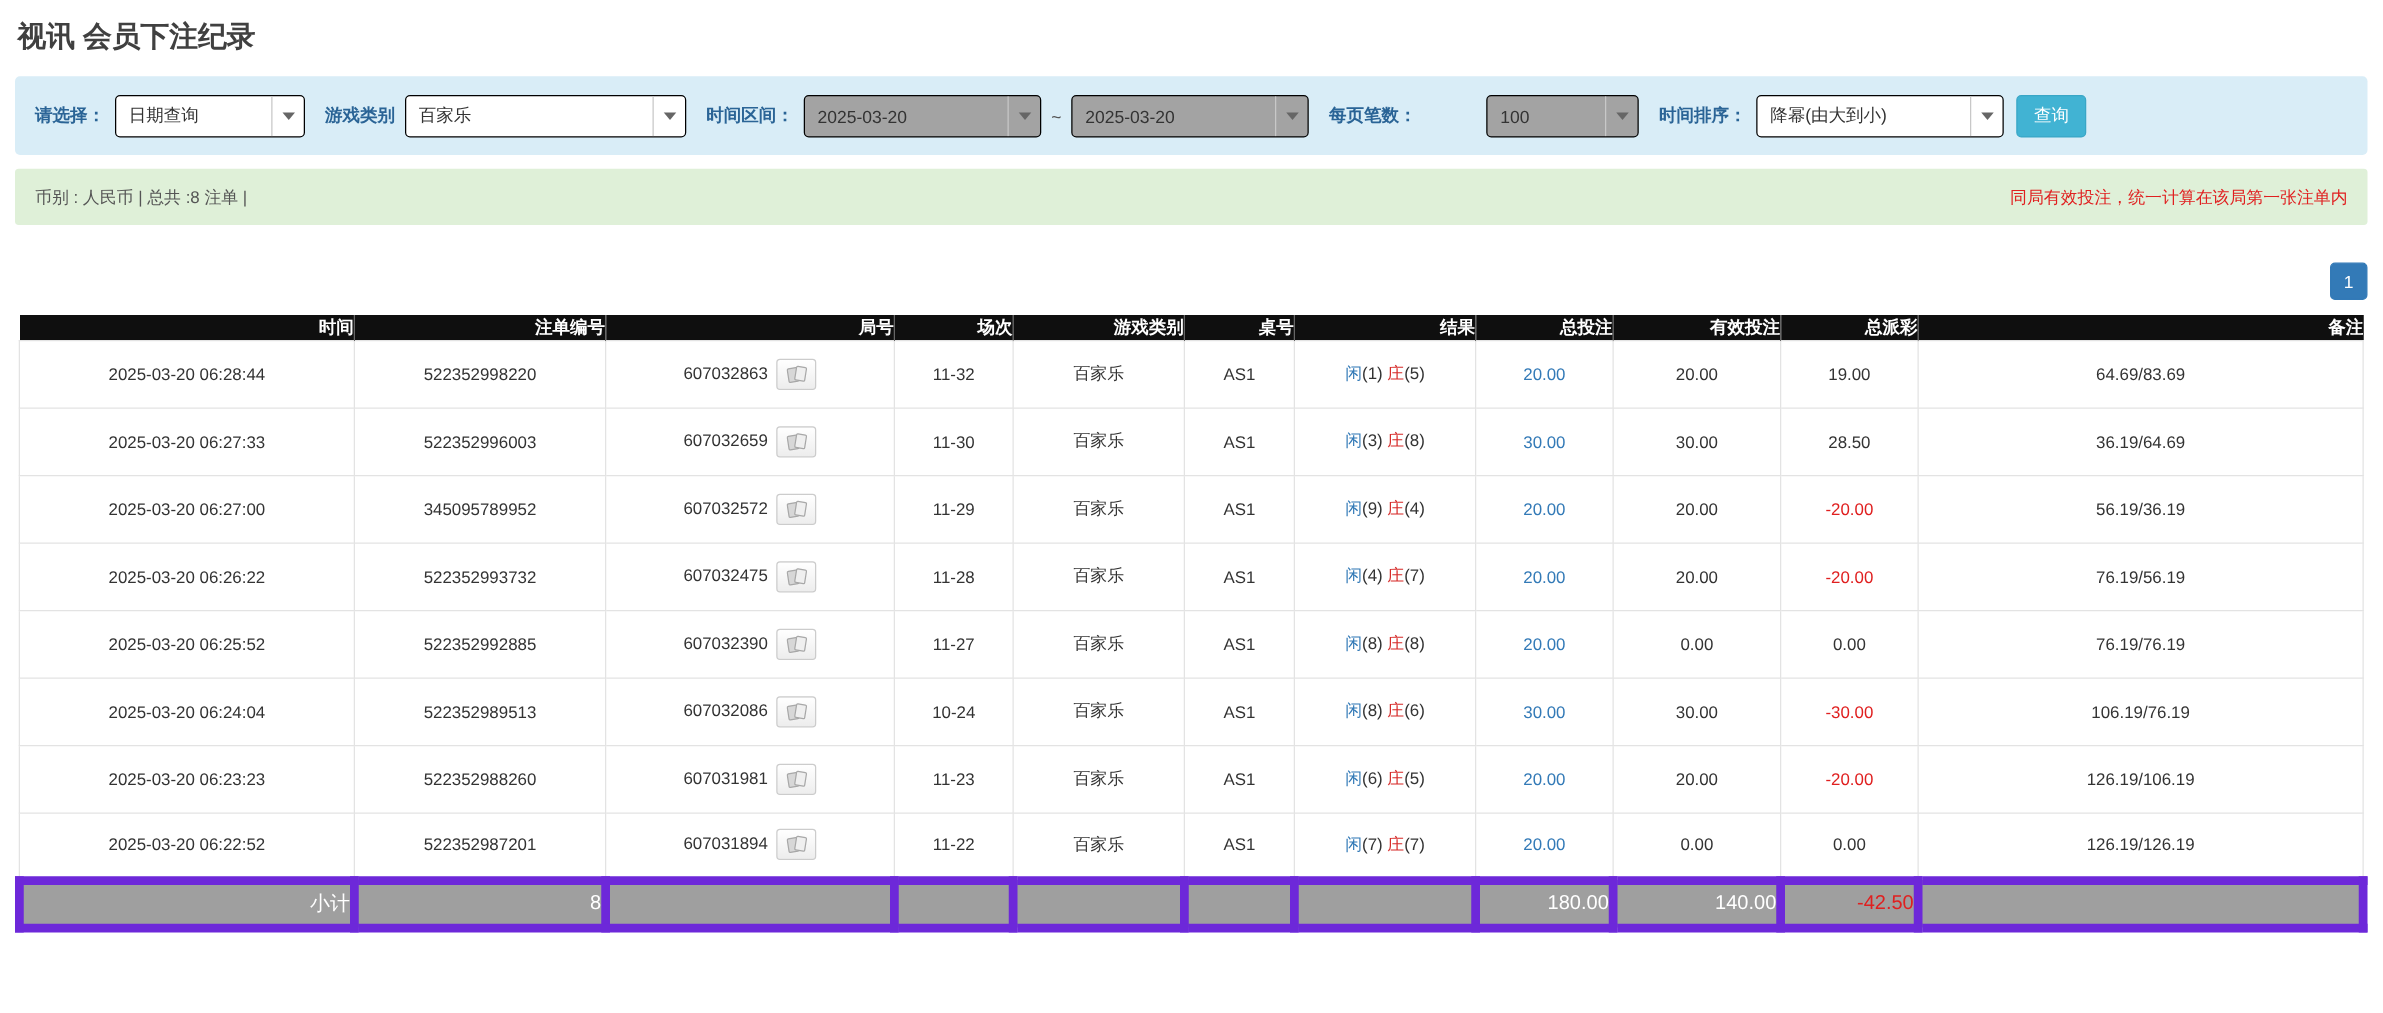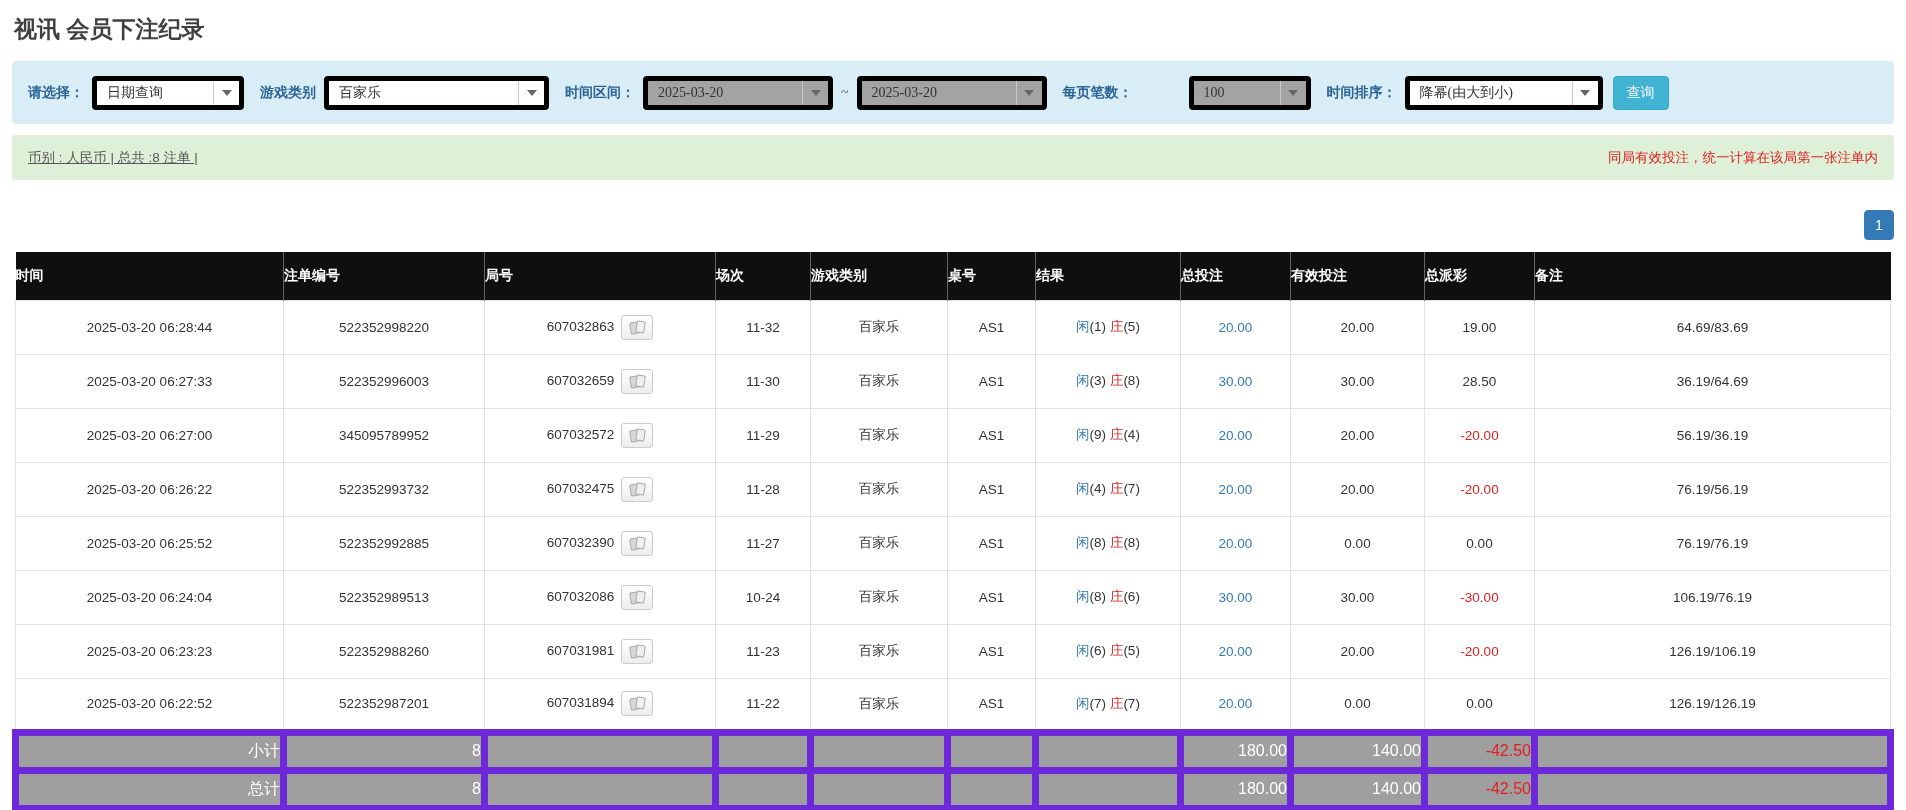--- a/index.html
+++ b/index.html
@@ -23,32 +23,31 @@
 
   
   .filter-bar {
     background: #d9edf7;
     border-radius: 4px;
     height: 63px;
     display: flex;
     align-items: center;
     padding: 0 16px;
     white-space: nowrap;
-    font-family: Liberation Serif, serif;
   }
   .flabel {
     color: #2a6496;
     font-weight: 700;
     font-size: 14px;
     margin-right: 8px;
   }
   .flabel.spaced { margin-left: 16px; }
   .combo {
     background: #fff;
-    border: 5px solid #000000;
+    border: 1px solid #000000;
     border-radius: 4px;
     height: 34px;
     display: inline-flex;
     align-items: center;
     cursor: pointer;
     overflow: hidden;
   }
   .combo.tint { background: #a3a3a3; }
   .combo-value {
     padding: 0 10px;
@@ -96,21 +95,21 @@
     background: #dff0d8;
     border-radius: 3px;
     margin-top: 11px;
     height: 45px;
     display: flex;
     align-items: center;
     justify-content: space-between;
     padding: 0 16px;
     font-size: 13.5px;
   }
-  .summary-left { color: #555; text-decoration: underline; }
+  .summary-left { color: #555; }
   .summary-right { color: #e02020; }
 
   
   .pagination {
     margin-top: 30px;
     display: flex;
     justify-content: flex-end;
   }
   .page-btn {
     background: #337ab7;
@@ -132,22 +131,22 @@
     width: 100%;
     border-collapse: collapse;
     table-layout: fixed;
     margin-top: 12px;
   }
   .records thead th {
     background: #0f0f0f;
     color: #fff;
     font-weight: 700;
     font-size: 14px;
-    height: 48px;
-    text-align: left;
+    height: 20px;
+    text-align: right;
     border-right: 1px solid #666;
   }
   .records thead th:last-child { border-right: none; }
   .records tbody td {
     height: 54px;
     background: #fff;
     text-align: center;
     font-size: 13.5px;
     color: #333;
     border: 1px solid #e3e3e3;
@@ -478,29 +477,16 @@
         <td></td>
         <td></td>
         <td></td>
         <td></td>
         <td></td>
         <td>180.00</td>
         <td>140.00</td>
         <td class="neg">-42.50</td>
         <td></td>
       </tr>
-      <tr>
-        <td>总计</td>
-        <td>8</td>
-        <td></td>
-        <td></td>
-        <td></td>
-        <td></td>
-        <td></td>
-        <td>180.00</td>
-        <td>140.00</td>
-        <td class="neg">-42.50</td>
-        <td></td>
-      </tr>
     </tfoot>
   </table>
 
 </div>
 
 </body></html>

